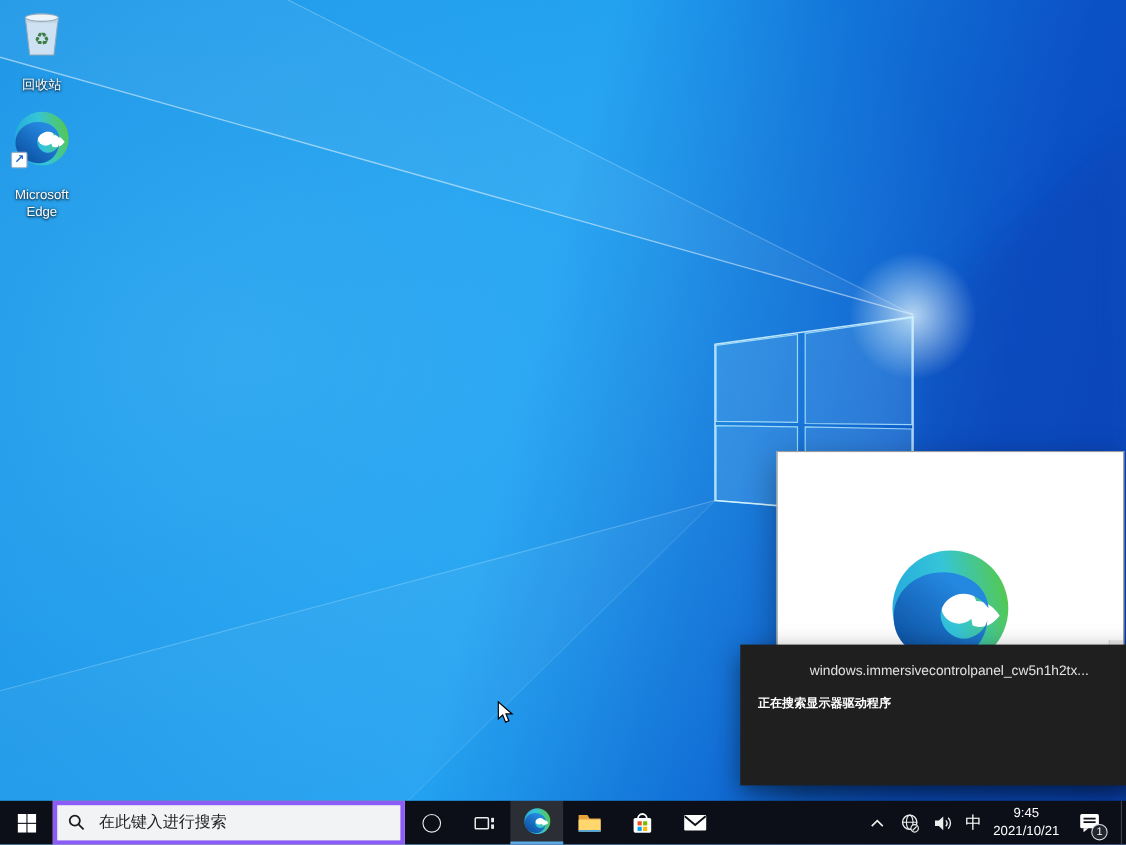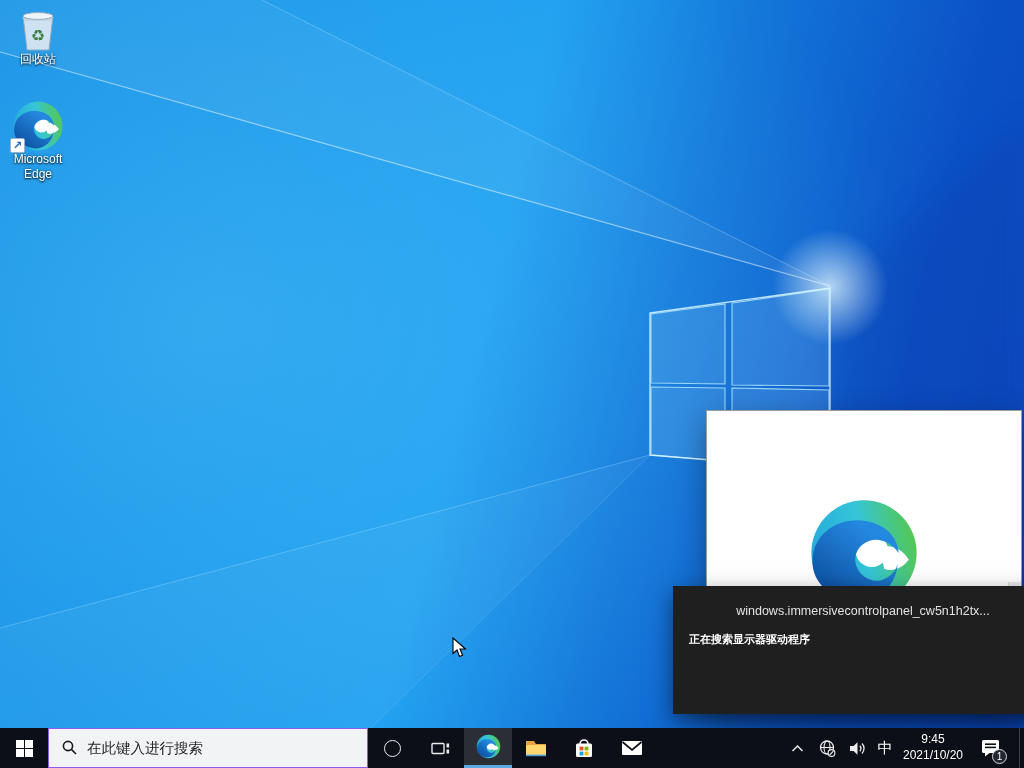--- a/index.html
+++ b/index.html
@@ -8,21 +8,21 @@
   .screen { position:relative; width:1024px; height:768px; overflow:hidden;
     background:
       radial-gradient(1150px 850px at 20% 42%, rgba(110,210,255,.30), rgba(110,210,255,0) 62%),
       linear-gradient(104deg, #1590e4 0%, #1e9ff0 46%, #1378da 62%, #0b51c6 82%, #0a47bb 100%);
   }
   svg.wall { position:absolute; left:0; top:0; z-index:1; pointer-events:none; }
 
   
   .dicon { position:absolute; width:76px; text-align:center; z-index:2; cursor:default; }
   .dicon .art { display:block; margin:0 auto; }
-  .dicon .lbl { margin-top:0; font-size:12px; color:#fff; line-height:1.25;
+  .dicon .lbl { margin-top:18px; font-size:12px; color:#fff; line-height:1.25;
     text-shadow:0 1px 2px rgba(0,0,0,.85), 0 0 3px rgba(0,0,0,.5); }
   .dicon-recycle { left:0; top:8px; }
   .dicon-edge { left:0; top:100px; }
   .edge-wrap { position:relative; width:52px; height:52px; margin:0 auto; }
   .shortcut-badge { position:absolute; left:-2px; bottom:-1px; width:15px; height:15px;
     background:#fff; border-radius:2px; border:1px solid #9ab0c8;
     font-size:11px; line-height:13px; color:#1e62c8; font-weight:bold; }
 
   
   .edge-window { position:absolute; left:706px; top:410px; width:316px; height:300px;
@@ -44,21 +44,21 @@
   .toast-title { padding:13px 16px 0 16px; font-size:11px; font-weight:bold; color:#fff; }
   .toast-body { padding:3px 16px 0 16px; font-size:15px; color:#b5b5b5; line-height:1.62; }
 
   
   .taskbar { position:absolute; left:0; top:728px; width:1024px; height:40px;
     background:#0d0f18; z-index:5; }
   .tb-btn { position:absolute; top:0; height:40px; display:flex; align-items:center;
     justify-content:center; }
   .tb-start { left:0; width:48px; }
   .tb-search { position:absolute; left:48px; top:0; width:320px; height:40px; }
-  .tb-search input { width:100%; height:100%; border:1px solid #8b5cf6; background:#f2f3f5;
+  .tb-search input { width:100%; height:100%; border:4px solid #8b5cf6; background:#f2f3f5;
     padding-left:38px; font-size:14.5px; color:#1c1c1c; outline:none;
     font-family:"Liberation Sans","DejaVu Sans",sans-serif; }
   .tb-search input::placeholder { color:#1f1f1f; opacity:1; }
   .tb-search .mag { position:absolute; left:13px; top:11px; pointer-events:none; }
   .tb-cortana { left:368px; width:48px; }
   .tb-taskview { left:416px; width:48px; }
   .tb-edge { left:464px; width:48px; background:rgba(255,255,255,.13);
     border-bottom:3px solid #5ca9e4; }
   .tb-explorer { left:512px; width:48px; }
   .tb-store { left:560px; width:48px; }
@@ -255,21 +255,21 @@
         <path d="M11.8 5.8 a4 4 0 0 1 0 5.4 M14 3.5 a7.2 7.2 0 0 1 0 10" fill="none" stroke="#ececec" stroke-width="1.3"></path>
       </svg>
     </div>
 
     <div class="tb-btn tb-ime">
       <span>中</span>
     </div>
 
     <div class="tb-btn tb-clock">
       <div>9:45</div>
-      <div>2021/10/20</div>
+      <div>2021/10/21</div>
     </div>
 
     <div class="tb-btn tb-action">
       <svg width="23" height="22" viewBox="0 0 23 22">
         <rect x="3" y="3" width="17" height="13" rx="1.5" fill="#fff"></rect>
         <polygon points="6,16 6,19.5 10.5,16" fill="#fff"></polygon>
         <rect x="6" y="6.4" width="11" height="1.6" fill="#0d0f18"></rect>
         <rect x="6" y="9.6" width="11" height="1.6" fill="#0d0f18"></rect>
       </svg>
       <div class="badge">1</div>

